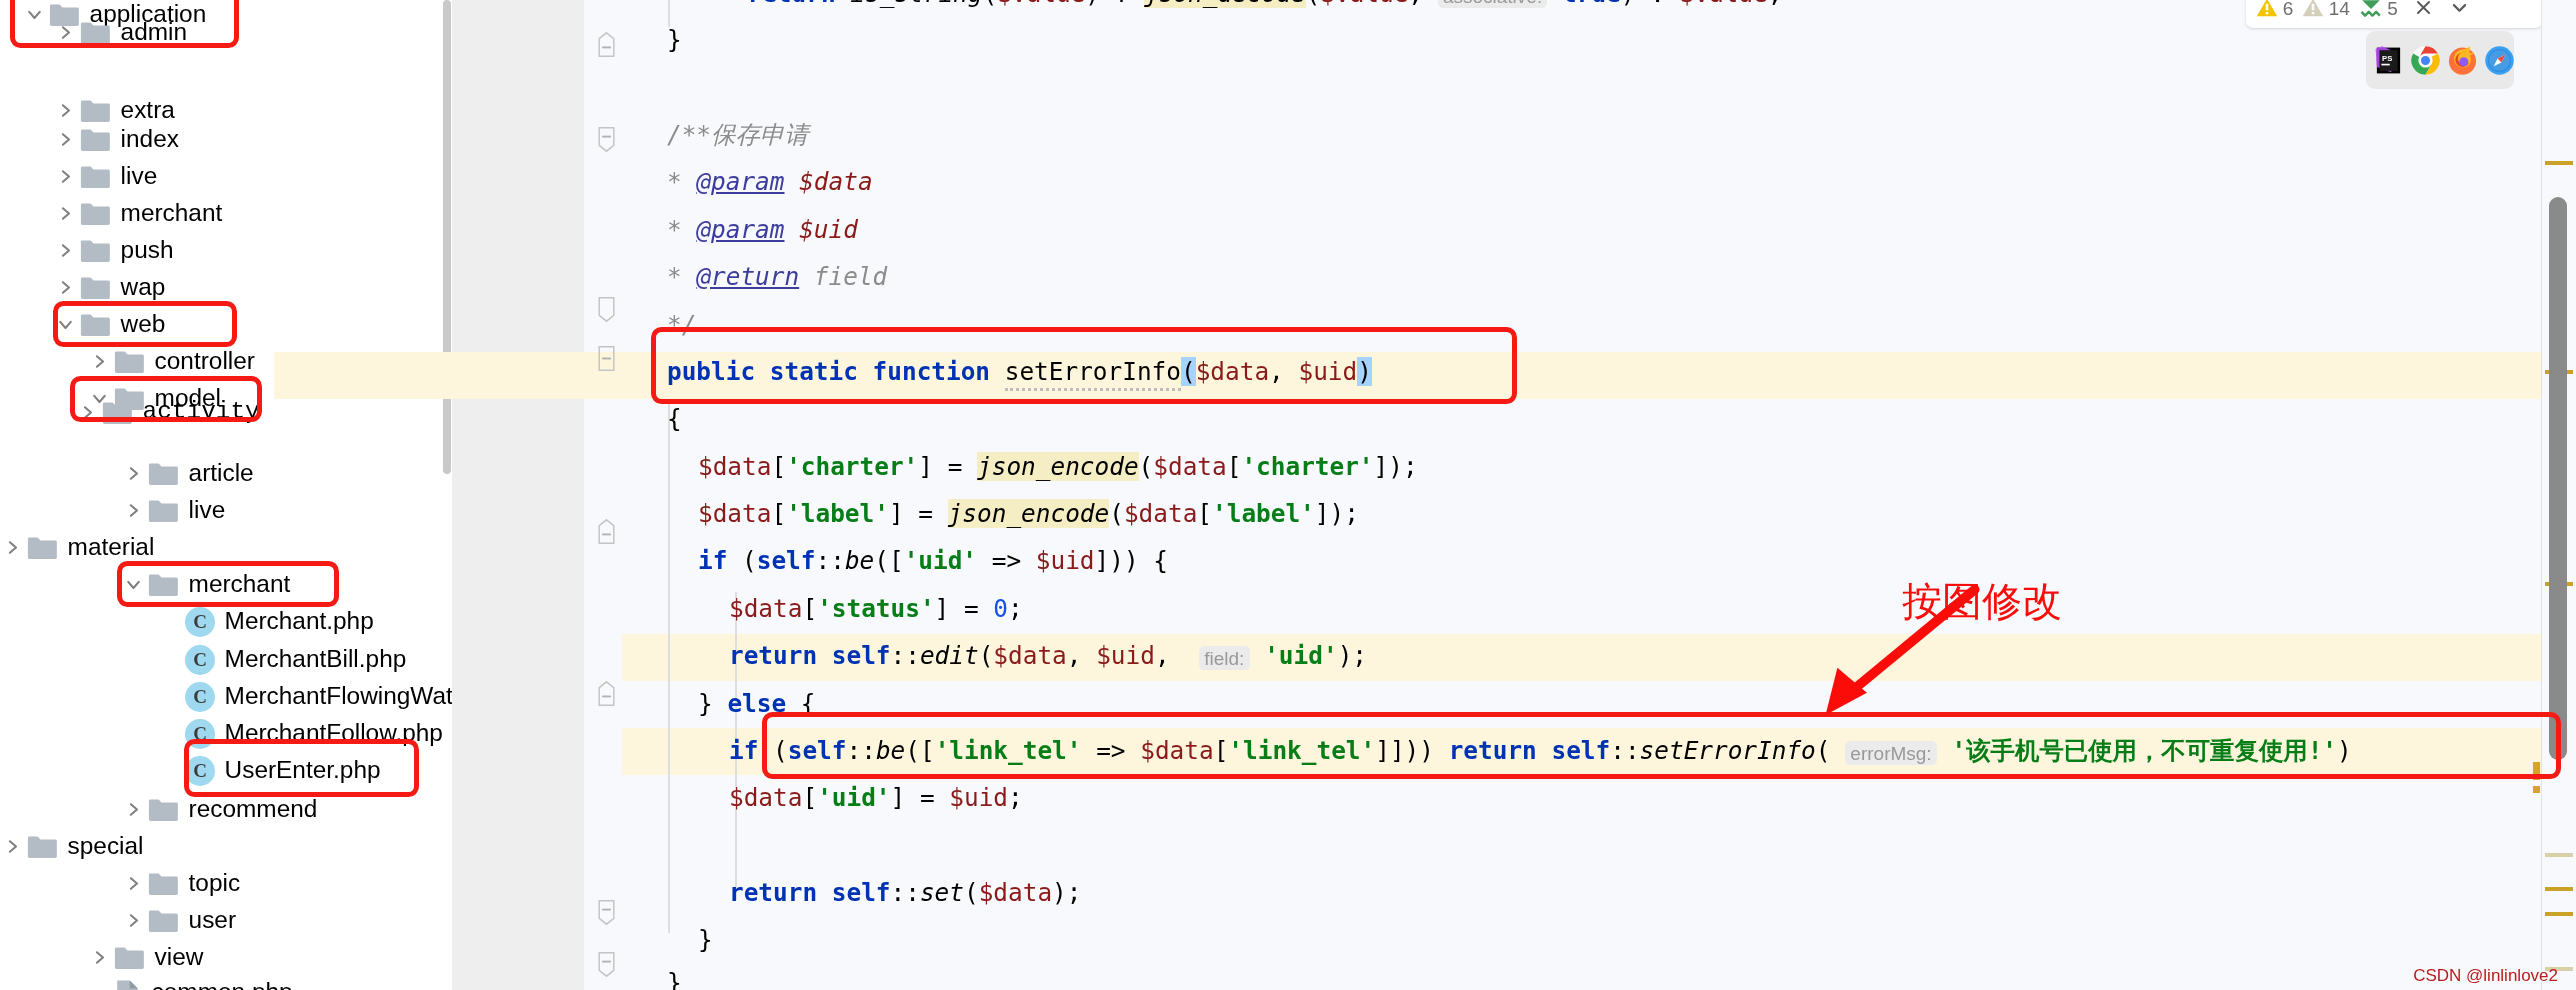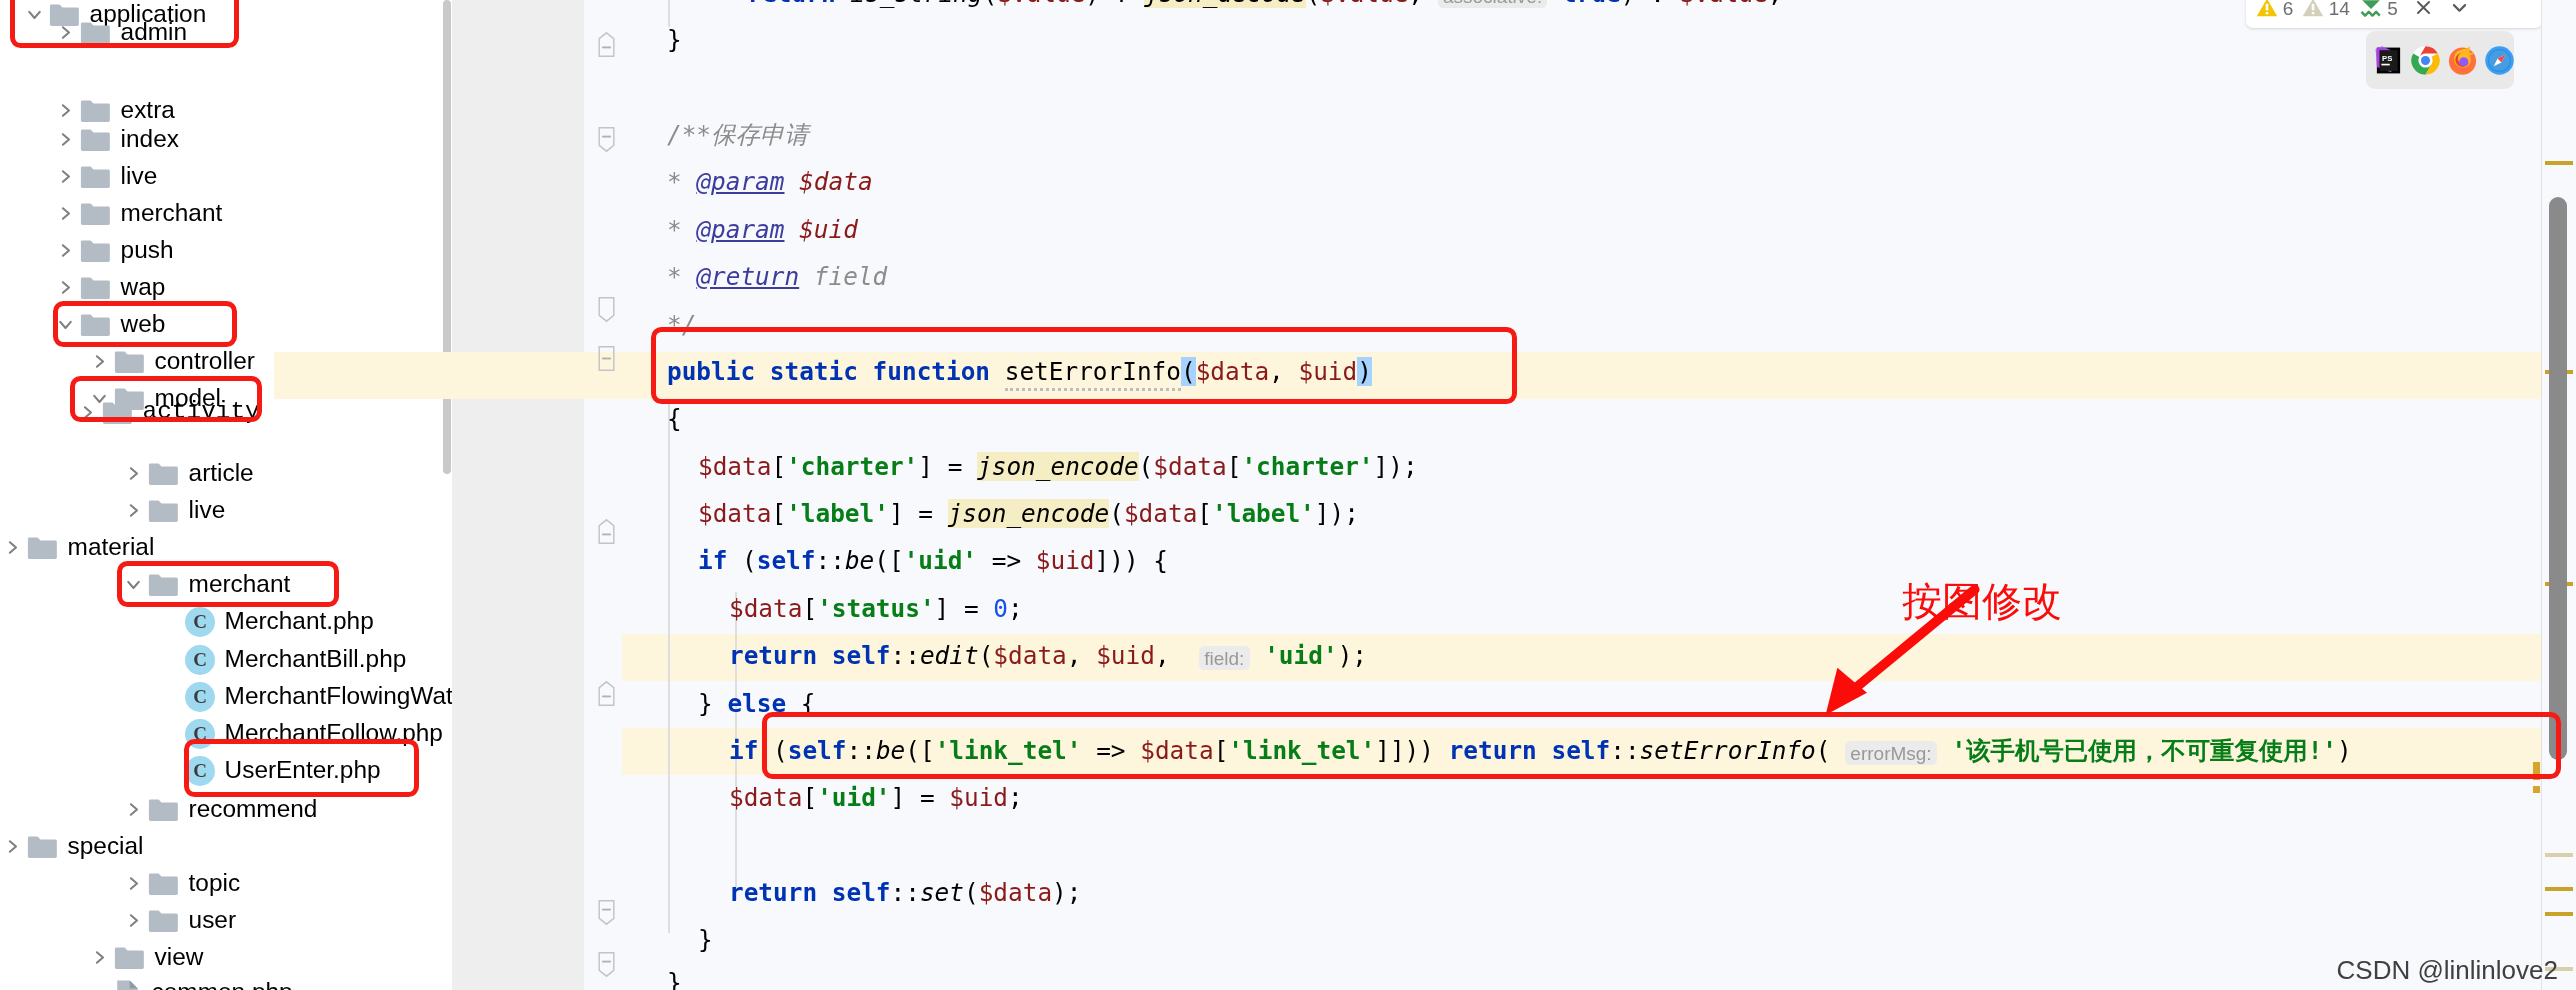--- a/index.html
+++ b/index.html
@@ -172,21 +172,21 @@
     position:absolute;
     color:#fb0c09;
     font-size:40px;
     font-family:"DejaVu Sans", sans-serif;
     white-space:nowrap;
   }
   #annot-arrow{position:absolute;}
 
   #watermark{
     position:absolute;right:18px;bottom:4.4px;
-    color:#404040;font-size:26px;
+    color:#b91c1c;font-size:17px;
     font-family:"Liberation Sans",sans-serif;
     white-space:nowrap;
   }
 </style>
 </head>
 <body>
 
 <div id="sidebar">
 
   <div class="tree-row" style="top:-4.4px;padding-left:22px;">

